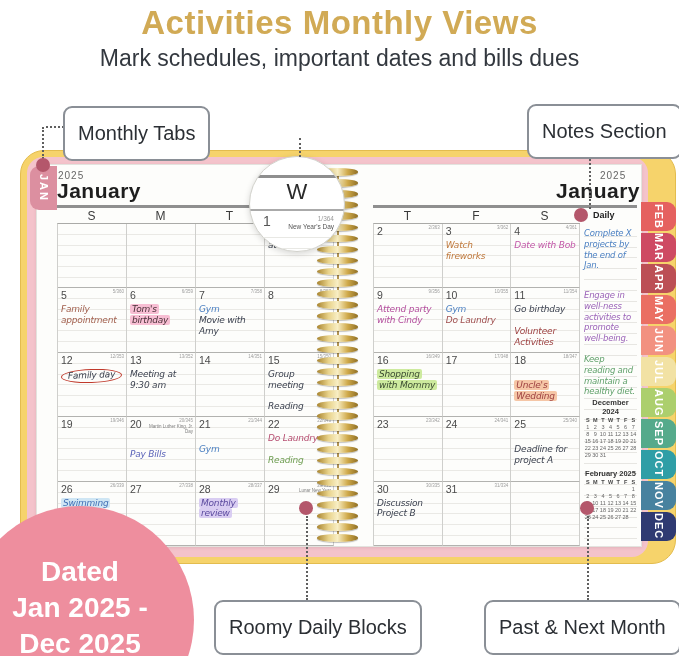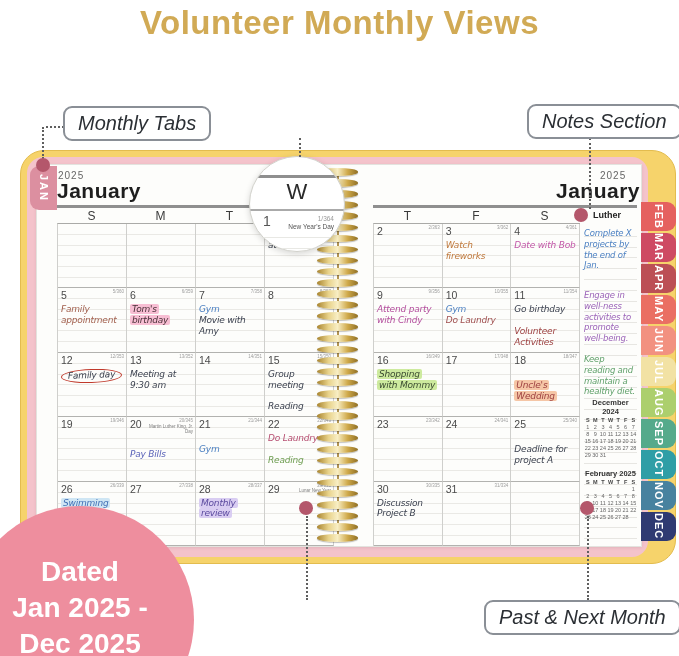--- a/index.html
+++ b/index.html
@@ -7,21 +7,21 @@
   .scene{position:relative;width:679px;height:656px;background:#ffffff;overflow:hidden;}
 
   
   .title{position:absolute;top:4px;left:0;width:100%;text-align:center;
          font-size:33px;font-weight:800;letter-spacing:0.5px;}
   .subtitle{position:absolute;top:45px;left:0;width:100%;text-align:center;
             font-size:23px;color:#33383f;}
 
   
   .callout{position:absolute;background:#fff;border:2px solid #8a8f96;border-radius:9px;
-           font-size:20px;color:#2b2f34;padding:4px 13px;white-space:nowrap;z-index:9;font-style:italic;}
+           font-size:20px;color:#2b2f34;padding:14px 13px;white-space:nowrap;z-index:9;}
 
   
   .dotline-v{position:absolute;width:0;border-left:2px dotted #5f5f5f;z-index:8;}
   .dotline-h{position:absolute;height:0;border-top:2px dotted #5f5f5f;z-index:8;}
   .cdot{position:absolute;width:14px;height:14px;border-radius:50%;background:#b4576b;z-index:9;}
 
   
   .cover{position:absolute;left:20px;top:150px;width:656px;height:414px;border-radius:24px;
          background:#f6d36b;border:1px solid #e3bc4e;box-sizing:border-box;}
   .cover-pink{position:absolute;left:27px;top:157px;width:621px;height:400px;border-radius:16px;
@@ -103,24 +103,26 @@
   
   .badge{position:absolute;left:-34px;top:506px;width:228px;height:228px;border-radius:50%;z-index:10;}
   .badge-text{position:absolute;left:0;top:48px;width:228px;text-align:center;color:#fff;
               font-size:28px;font-weight:700;line-height:36px;}
 </style>
 </head>
 <body>
 
 <div class="scene">
 
-  <div class="title" style="color: rgb(209, 170, 85);">Volunteer Monthly Views</div>
+  <div class="title" style="color: rgb(209, 170, 85);">Activities Monthly Views</div>
+  <div class="subtitle">Mark schedules, important dates and bills dues</div>
 
   <div class="callout" style="left:63px;top:106px;">Monthly Tabs</div>
   <div class="callout" style="left:527px;top:104px;">Notes Section</div>
+  <div class="callout" style="left:214px;top:600px;">Roomy Daily Blocks</div>
   <div class="callout" style="left:484px;top:600px;">Past &amp; Next Month</div>
 
   <div class="dotline-h" style="left:46px;top:126px;width:18px;"></div>
   <div class="dotline-v" style="left:42px;top:127px;height:32px;"></div>
   <div class="dotline-v" style="left:299px;top:138px;height:19px;"></div>
   <div class="dotline-v" style="left:589px;top:138px;height:71px;"></div>
   <div class="dotline-v" style="left:306px;top:516px;height:84px;"></div>
   <div class="dotline-v" style="left:587px;top:516px;height:84px;"></div>
   <div class="cdot" style="left:36px;top:158px;"></div>
   <div class="cdot" style="left:574px;top:208px;"></div>
@@ -544,21 +546,21 @@
       <div class="cell">
         <div class="cell-top">
           <span class="dnum"></span>
           <span class="doy"></span>
         </div>
         <div class="entries"></div>
       </div>
     </div>
 
   <div class="notes-col">
-    <div class="notes-head">Luther</div>
+    <div class="notes-head">Daily</div>
     <div class="notes-lines"></div>
     <div id="notes-items">
         <div class="note-item" style="top: 18px; color: rgb(74, 127, 193);">Complete X projects by the end of Jan.</div>
         <div class="note-item" style="top: 80px; color: rgb(155, 99, 184);">Engage in well-ness activities to promote well-being.</div>
         <div class="note-item" style="top: 144px; color: rgb(95, 160, 106);">Keep reading and maintain a healthy diet.</div>
       </div>
     <div class="minical" style="top:188px;">
       <div class="mc-title">December 2024</div>
       <div class="mc-grid" id="mc0">
           <div class="hd">S</div>

